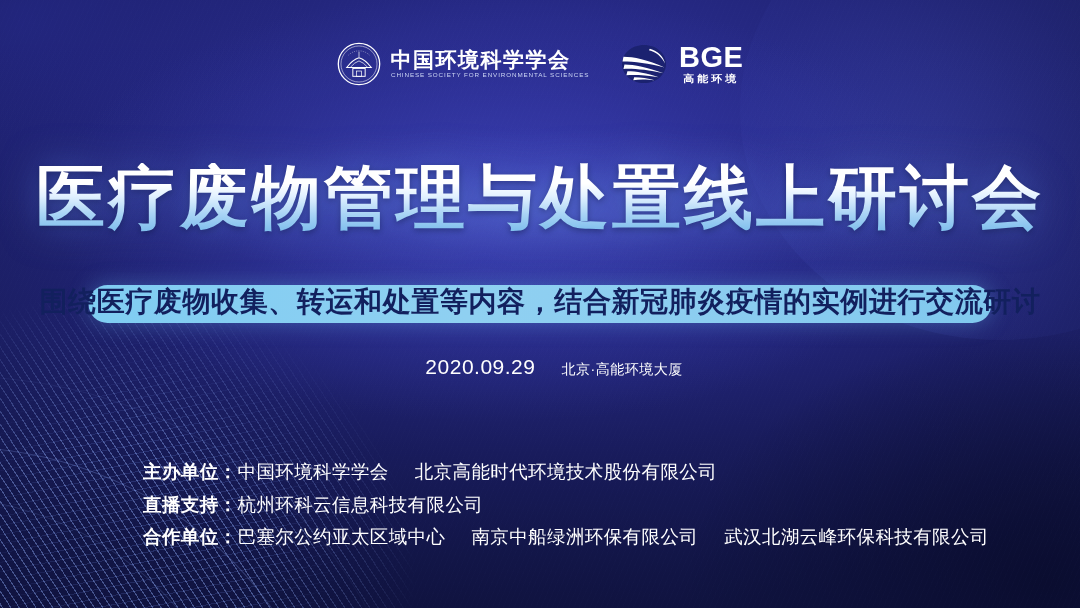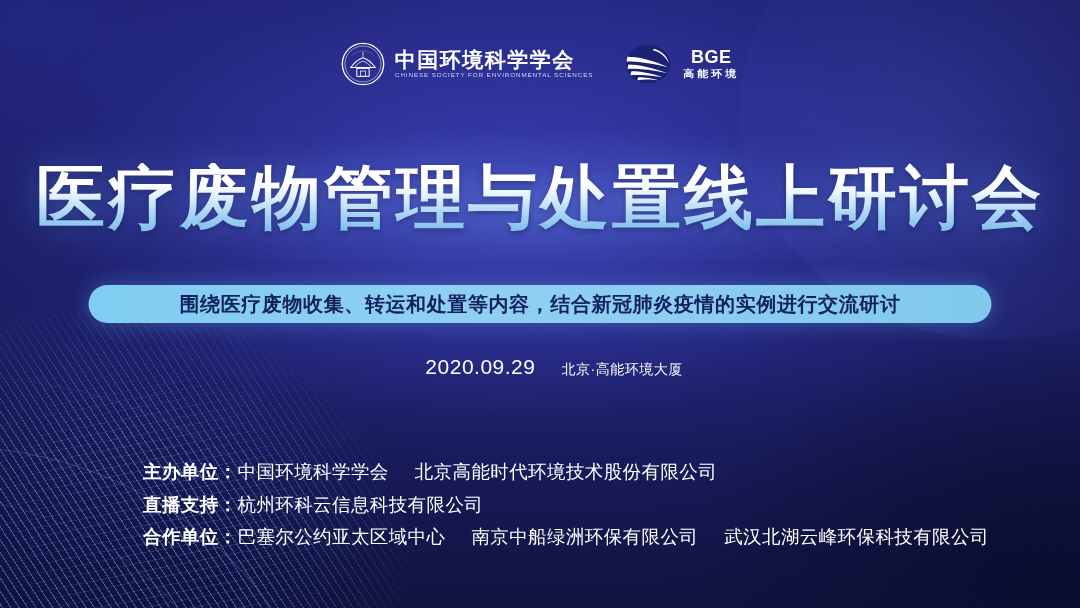--- a/index.html
+++ b/index.html
@@ -152,21 +152,21 @@
     height: 44px;
     flex: none;
   }
   .bge-text {
     display: flex;
     flex-direction: column;
     align-items: center;
     gap: 2px;
   }
   .bge-en {
-    font-size: 18px;
+    font-size: 29px;
     font-weight: bold;
     color: #ffffff;
     letter-spacing: 0.5px;
     line-height: 0.95;
   }
   .bge-cn {
     font-size: 11px;
     font-weight: bold;
     color: #ffffff;
     letter-spacing: 3px;
@@ -206,26 +206,27 @@
     height: 38px;
     border-radius: 19px;
     background: linear-gradient(to right, #7fcdf2 0%, #86cef2 18%, #8fd0f1 42%, #8ccdf0 68%, #80c8ee 100%);
     box-shadow: 0 0 22px rgba(110,180,240,0.35);
     display: flex;
     align-items: center;
     justify-content: center;
     z-index: 5;
   }
   .subtitle-text {
-    font-size: 20px;
+    font-size: 28px;
     font-weight: bold;
     color: #12205e;
     letter-spacing: 0.6px;
     white-space: nowrap;
     line-height: 1;
+    font-family: Liberation Mono, monospace;
   }
 
   
   .datebar {
     position: absolute;
     top: 356px;
     left: 14px;
     width: 100%;
     text-align: center;
     z-index: 5;

